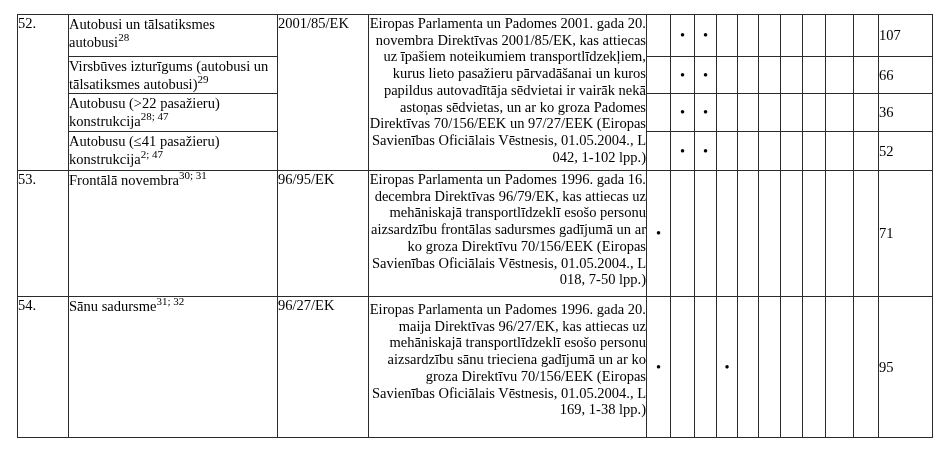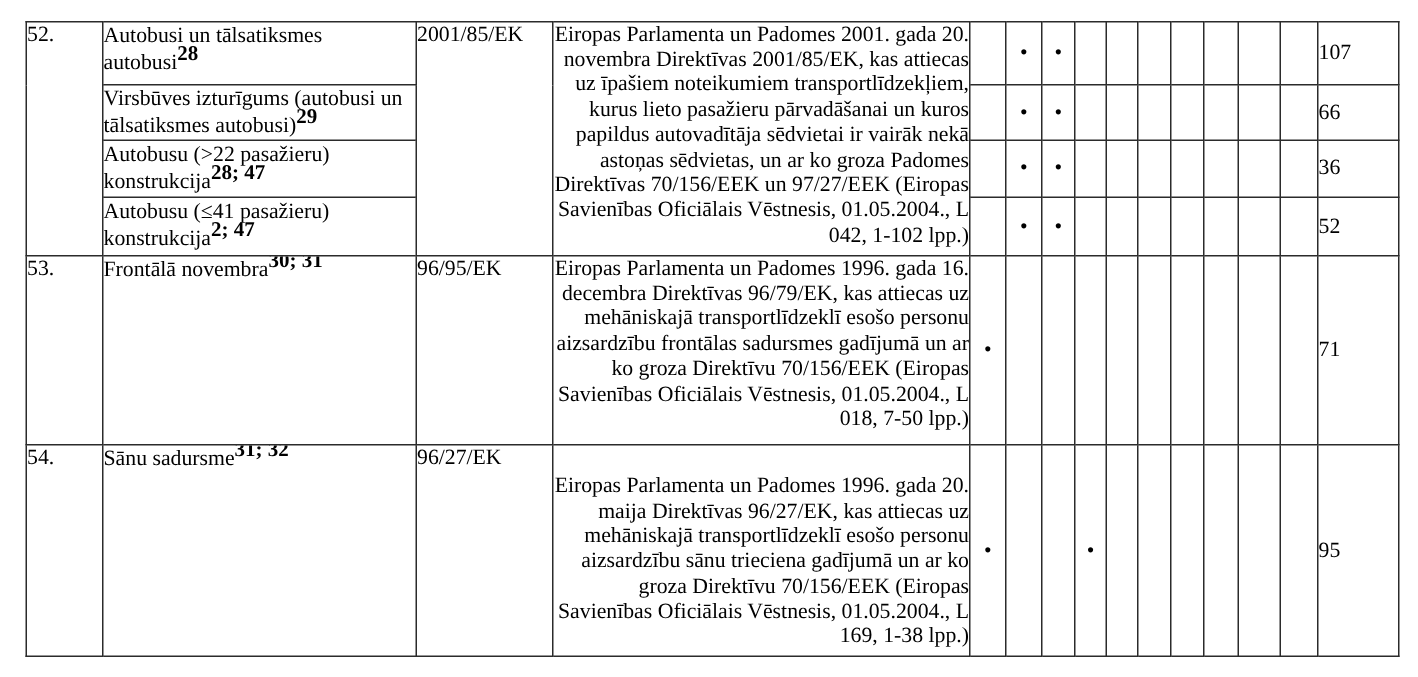--- a/index.html
+++ b/index.html
@@ -34,39 +34,38 @@
     vertical-align: top;
     padding: 1px 2px 0 2px;
     line-height: 17px;
   }
   td.name {
     vertical-align: top;
     padding: 1px 4px 0 6px;
     line-height: 18px;
   }
   td.name sup {
-    font-size: 14px;
+    font-size: 11px;
     line-height: 0;
     vertical-align: super;
-    font-weight: bold;
   }
   td.dir {
     vertical-align: top;
     padding: 1px 2px 0 1px;
     line-height: 17px;
     margin-left: 24px;
   }
   td.desc {
     vertical-align: top;
     padding: 2px 5px 0 3px;
     line-height: 16.7px;
     text-align: right;
   }
   td.desc.desc-offset {
-    padding-top: 19px;
+    padding-top: 4px;
   }
   td.mark {
     text-align: center;
     vertical-align: middle;
     font-size: 17px;
     line-height: 1;
   }
   td.val {
     vertical-align: middle;
     font-size: 14px;

